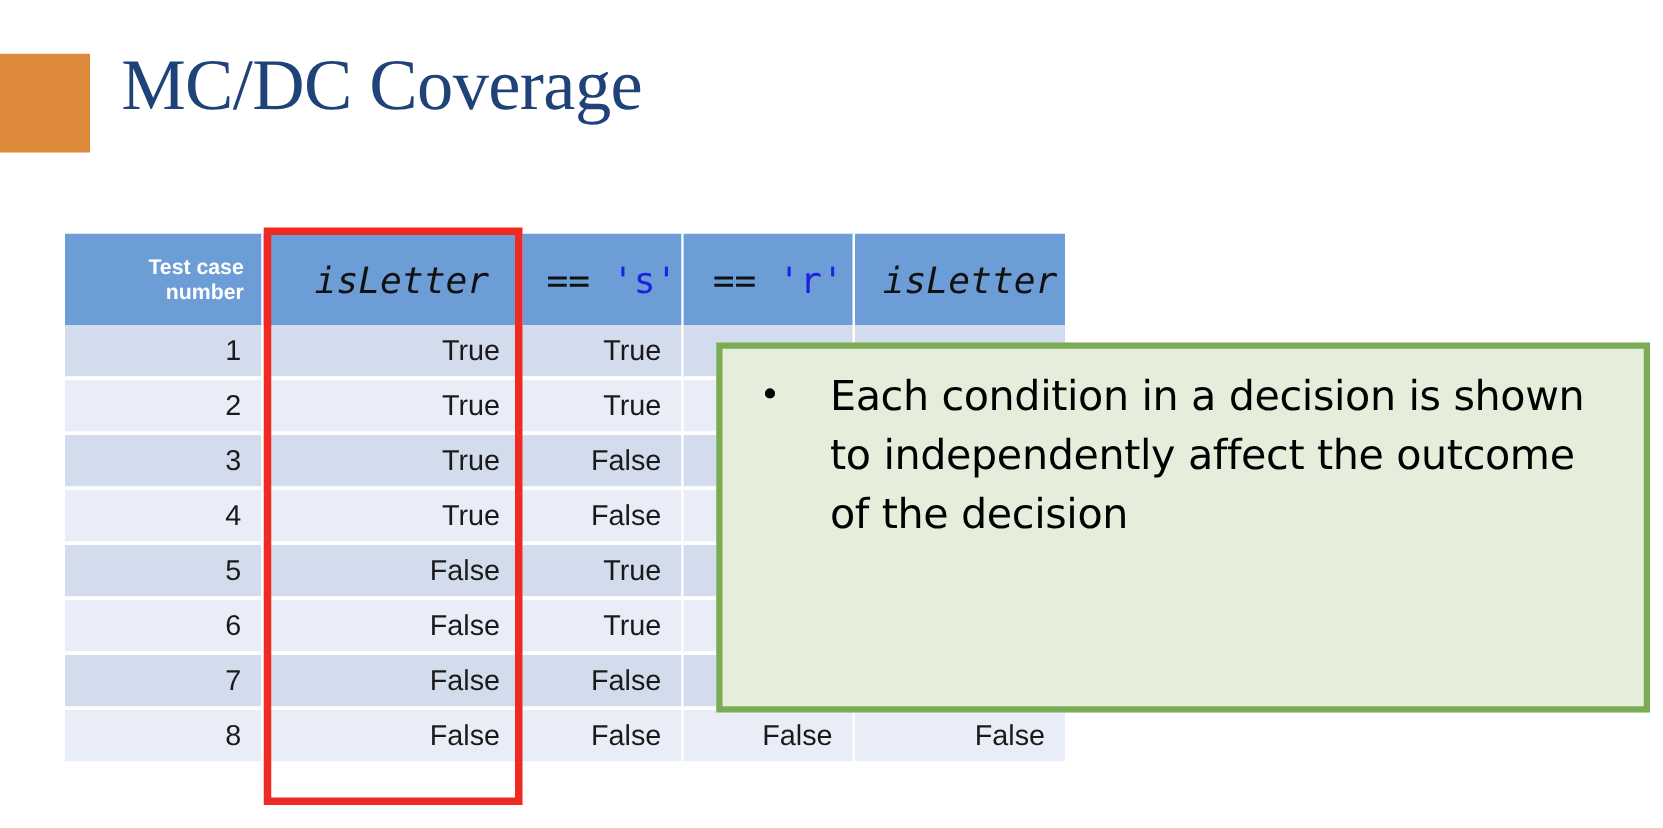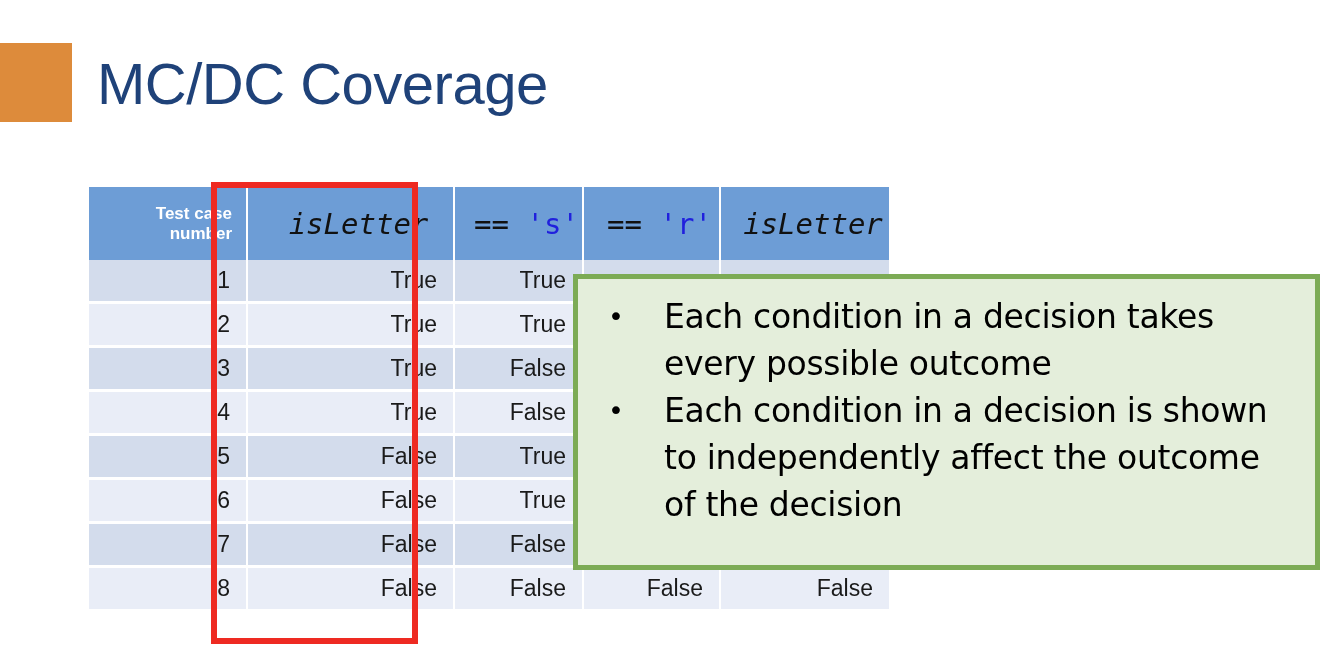--- a/index.html
+++ b/index.html
@@ -21,40 +21,38 @@
     left: 0px;
     top: 43px;
     width: 72px;
     height: 79px;
     background: #dd8b3b;
   }
   #page-title {
     position: absolute;
     left: 97px;
     top: 36px;
-    font-family: Liberation Sans, sans-serif;
+    font-family: Liberation Serif, serif;
     font-size: 58px;
     font-weight: 400;
     color: #1f4279;
     letter-spacing: -0.5px;
     line-height: 1.1;
     white-space: nowrap;
-    margin-top: 16px;
   }
 
   
   #truth-table {
     position: absolute;
     left: 52px;
     top: 187px;
     width: 800px;
     border-collapse: separate;
     border-spacing: 0;
     table-layout: fixed;
-    margin-left: 37px;
   }
   #truth-table th, #truth-table td {
     padding: 0;
     margin: 0;
   }
 
   .col-tc   { width: 159px; }
   .col-isl  { width: 207px; }
   .col-s    { width: 129px; }
   .col-r    { width: 137px; }
@@ -233,20 +231,19 @@
     </tr>
   </tbody>
 </table>
 
 <div id="isletter-highlight"></div>
 
 <div id="callout">
   <ul>
     <li>
       <span class="bullet">•</span>
-      <span>Each condition in a decision takes every possible outcome</span>
     </li>
     <li>
       <span class="bullet">•</span>
       <span>Each condition in a decision is shown to independently affect the outcome of the decision</span>
     </li>
   </ul>
 </div>
 
 </body></html>

